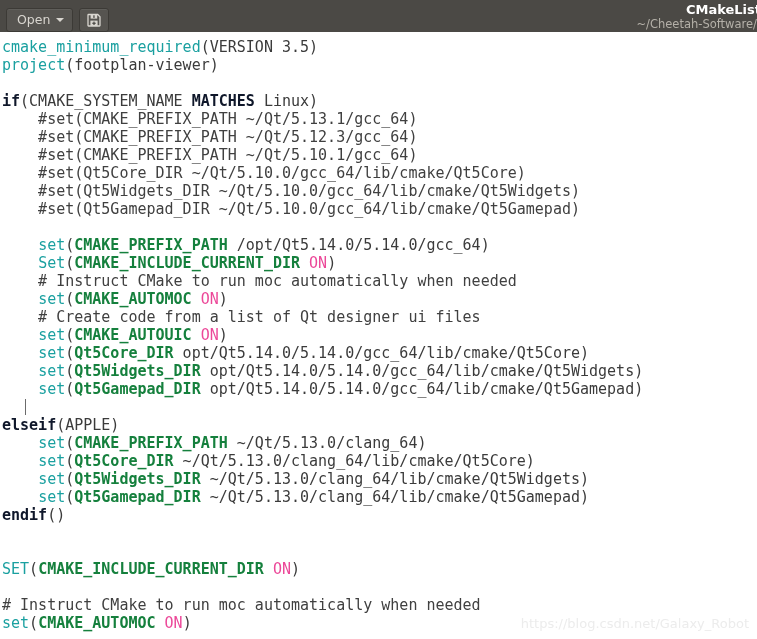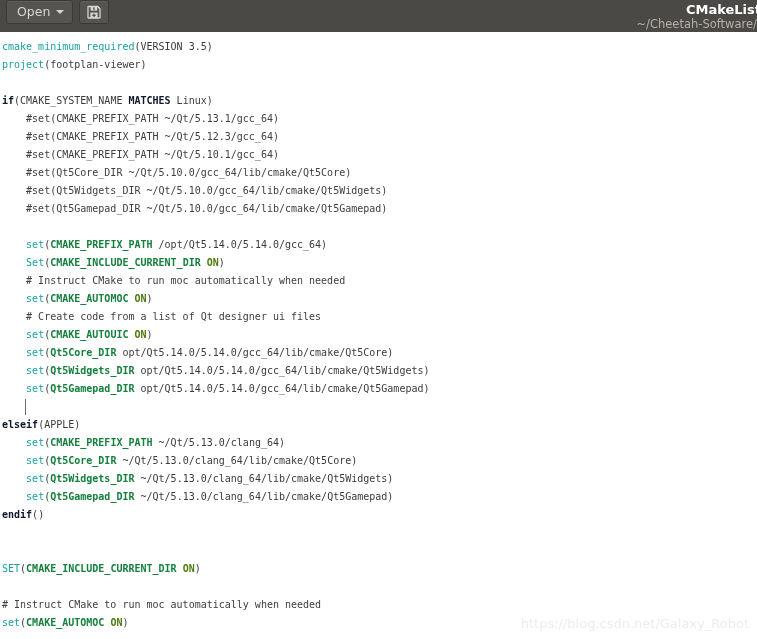--- a/index.html
+++ b/index.html
@@ -13,21 +13,21 @@
     overflow: hidden;
     font-family: "DejaVu Sans Mono", monospace;
     position: relative;
   }
 
   
   .titlebar {
     height: 32px;
     background: #4b4945;
     display: flex;
-    align-items: flex-start;
+    align-items: flex-end;
     position: relative;
     box-sizing: border-box;
     padding: 0 8px 0 6px;
     overflow: hidden;
   }
   .tb-left {
     display: flex;
     align-items: center;
     gap: 6px;
   }
@@ -96,37 +96,37 @@
     position: relative;
     background: #ffffff;
     height: 607px;
     overflow: hidden;
     padding: 6px 0 0 0;
     box-sizing: border-box;
   }
   .code {
     margin: 0;
     font-family: "DejaVu Sans Mono", monospace;
-    font-size: 10px;
+    font-size: 15px;
     line-height: 18px;
     white-space: pre;
     color: #3b3b3b;
     padding-left: 2px;
   }
   .line {
     height: 18px;
     white-space: pre;
     position: relative;
   }
 
   
   .cmd      { color: #1aa0a0; }          
   .kw       { color: #0f172a; font-weight: bold; }  
   .var      { color: #15803d; font-weight: bold; }  
-  .on       { color: #4d7c0f; font-weight: bold; }          
+  .on       { color: #ec4899; }          
   .cmt      { color: #404040; }          
   .pl       { color: #3b3b3b; }          
 
   .caret-mark {
     position: absolute;
     left: 23px;
     top: 1px;
     width: 1px;
     height: 16px;
     background: #6b6b6b;

